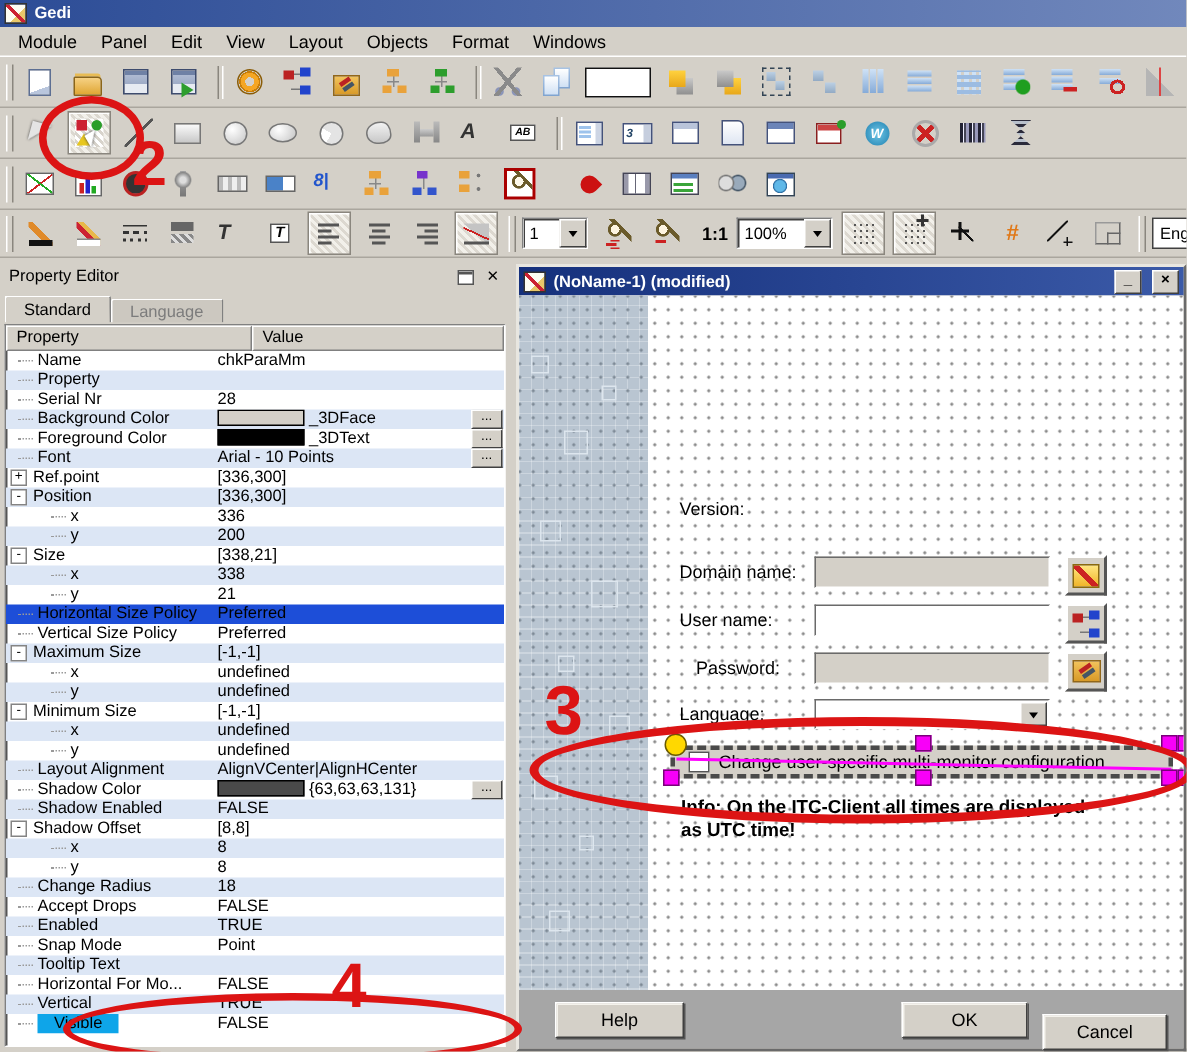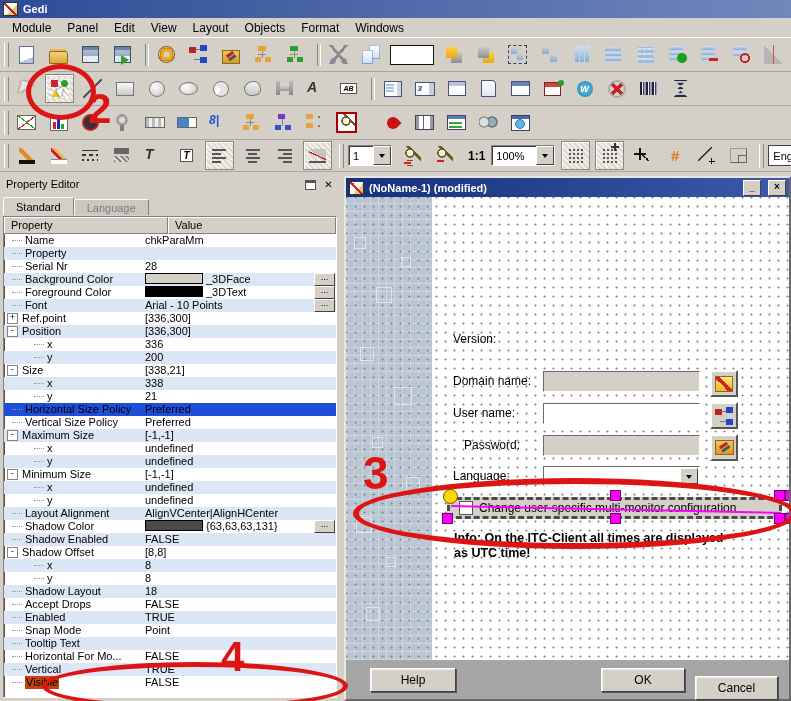--- a/index.html
+++ b/index.html
@@ -131,21 +131,21 @@
 .prow.alt{background:#dce6f5}
 .prow.sel{background:#1d4ed8}
 .pcell-label{width:138px;display:flex;align-items:center;overflow:hidden;flex:none}
 .pcell-value{flex:1;display:flex;overflow:hidden;padding-left:3px}
 .lead{width:10px;height:0;border-top:1px dotted #9a9a9a;margin:0 3px 0 8px;flex:none}
 .lead.child{margin-left:30px}
 .expbox{width:9px;height:9px;border:1px solid #848484;background:#fff;font-size:9px;line-height:7px;text-align:center;margin:0 4px 0 3px;flex:none}
 .swatch{width:56px;height:9px;border:1px solid #000;margin-right:3px;flex:none}
 .swatch.dith{background-image:repeating-linear-gradient(45deg,rgba(255,255,255,.25) 0 1px,transparent 1px 2px)}
 .dots{margin-left:auto;margin-right:1px;width:19px;height:11px;background:#d4d0c8;border:1px solid #fff;border-right-color:#404040;border-bottom-color:#404040;font-size:9px;line-height:7px;text-align:center;flex:none}
-.hl{background:#c2410c;padding:0 1px}
+.hl{background:#0ea5e9;padding:0 11px}
 
 .innerwin{position:absolute;left:344px;top:176px;right:0;bottom:0;background:#d4d0c8;border:2px solid;border-color:#e8e6e0 #6a6a6a #6a6a6a #e8e6e0}
 .iw-title{height:19px;background:linear-gradient(90deg,#15307c,#3b5aa8);display:flex;align-items:center;gap:5px;padding:0 3px;color:#fff;font-weight:bold;font-size:11px}
 .iw-btn{width:16px;height:14px;background:#d4d0c8;border:1px solid #fff;border-right-color:#404040;border-bottom-color:#404040;color:#000;font-size:10px;line-height:12px;text-align:center;font-weight:bold;margin-left:2px}
 .iw-sp{flex:1}
 .iw-canvas{position:absolute;left:0;right:0;top:19px;bottom:39px;background-color:#fff;background-image:radial-gradient(circle,#8a8a8a .9px,transparent 1.15px);background-size:9px 9px;background-position:5px 5px;overflow:hidden}
 .strip{position:absolute;left:0;top:0;bottom:0;width:86px;background-color:#b9c5d1;background-image:radial-gradient(circle,#7e8a96 .9px,transparent 1.15px),repeating-linear-gradient(0deg,rgba(255,255,255,.28) 0 1px,transparent 1px 8px),repeating-linear-gradient(90deg,rgba(255,255,255,.28) 0 1px,transparent 1px 8px);background-size:9px 9px,auto,auto;background-position:5px 5px,0 0,0 0}
 .sq{position:absolute;border:1px solid #dde6ee}
 .clabel{position:absolute;font-size:12px}
 .cfield{position:absolute;width:157px;height:21px;background:#d4d0c8;border:1px solid #6a6a6a;border-bottom-color:#fff;border-right-color:#fff;box-sizing:border-box}
@@ -727,21 +727,21 @@
               <span class="lead child"></span>
               <span>y</span>
             </div>
             <div class="pcell-value">
               <span>8</span>
             </div>
           </div>
           <div class="prow alt">
             <div class="pcell-label">
               <span class="lead"></span>
-              <span>Shadow Layout</span>
+              <span>Change Radius</span>
             </div>
             <div class="pcell-value">
               <span>18</span>
             </div>
           </div>
           <div class="prow">
             <div class="pcell-label">
               <span class="lead"></span>
               <span>Accept Drops</span>
             </div>

